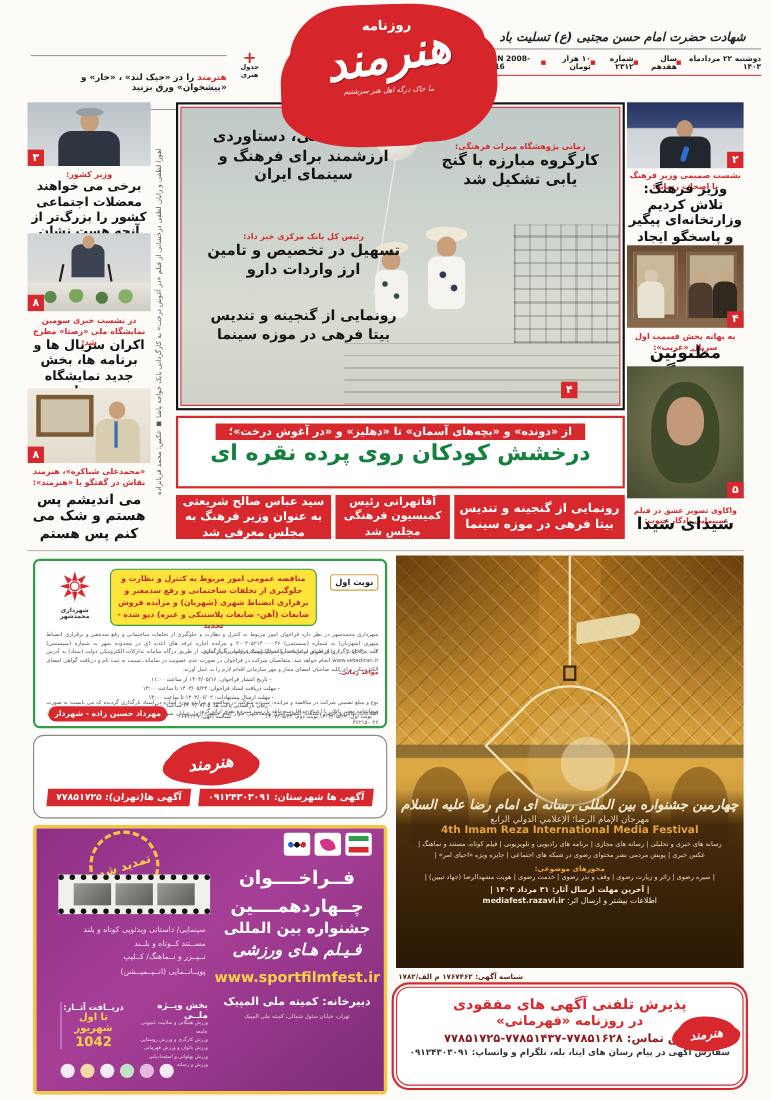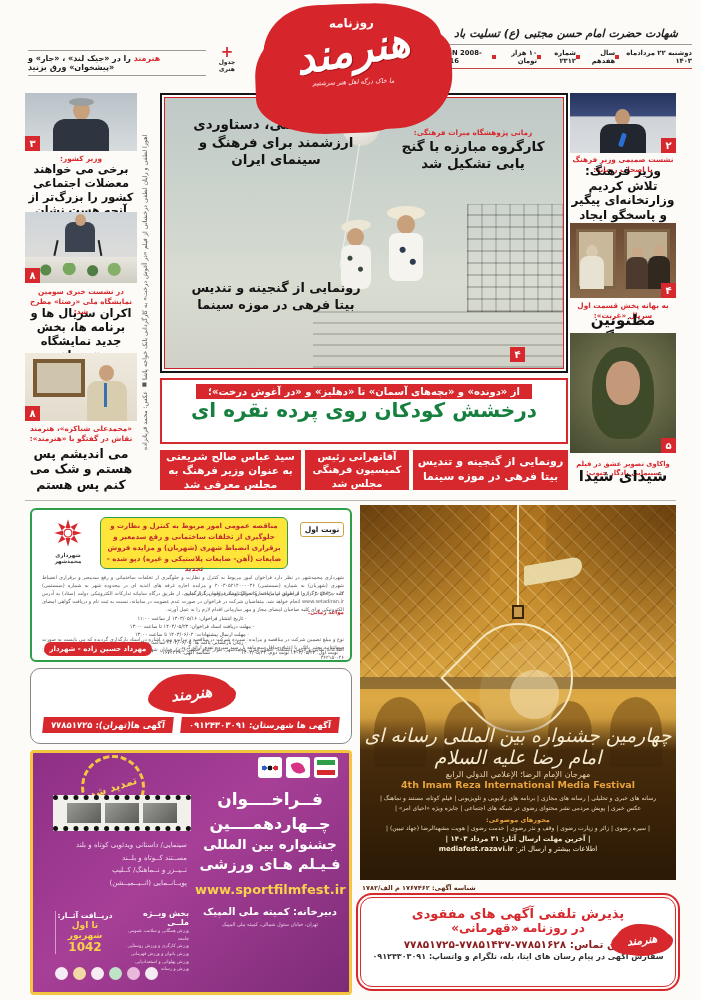--- a/index.html
+++ b/index.html
@@ -10,21 +10,21 @@
   
   .logo-blob { background:#d6252b; border-radius:34% 42% 36% 44% / 46% 34% 48% 36%; transform:rotate(-2deg);
                box-shadow:14px 6px 0 -6px #d6252b, -14px 10px 0 -7px #d6252b, 4px -10px 0 -6px #d6252b, -6px -12px 0 -8px #d6252b; }
   .logo-paper { color:#fff; font-weight:bold; font-size:12px; text-align:center; letter-spacing:1px; }
   .logo-title { color:#fff; font-weight:bold; font-style:italic; font-size:42px; transform:rotate(-8deg); text-align:center; line-height:1; text-shadow:1px 1px 0 #9e1417; }
   .logo-slogan { color:#ffe9e9; font-size:6.5px; font-style:italic; text-align:center; }
   .condolence { font-style:italic; font-weight:bold; font-size:11px; color:#222; text-align:center; }
   .rule { background:#9a9a9a; }
   .dateline { display:flex; align-items:center; justify-content:space-between; font-size:6.8px; color:#1c1c1c; font-weight:bold; }
   .sq { width:4px; height:4px; background:#d7282e; display:inline-block; flex:none; }
-  .promo { font-size:8px; font-weight:bold; color:#1c1c1c; text-align:left; border-top:1px solid #9a9a9a; border-bottom:1px solid #9a9a9a; padding:3px 0; }
+  .promo { font-size:8px; font-weight:bold; color:#1c1c1c; text-align:right; border-top:1px solid #9a9a9a; border-bottom:1px solid #9a9a9a; padding:15px 0; }
   .promo .brand { color:#d7282e; }
   .plus-tag { text-align:center; }
   .plus-tag .plus { color:#d7282e; font-size:15px; font-weight:bold; line-height:.8; }
   .plus-tag .tag { font-size:6px; font-weight:bold; color:#222; }
 
   
   .ph { position:absolute; overflow:hidden; background:#ccc; }
   .badge { position:absolute; width:15px; height:15px; background:#d7282e; color:#fff; font-weight:bold; font-size:10px; display:flex; align-items:center; justify-content:center; }
   .kicker { color:#d7282e; font-weight:bold; font-size:7.3px; text-align:center; line-height:1.35; }
   .title { font-weight:bold; color:#121212; text-align:center; line-height:1.22; }
@@ -163,20 +163,24 @@
         <div class="torso" style="left:8px; top:25px; width:30px; height:44px; background:#f4f2ec; border-radius:8px; background-image:radial-gradient(circle at 30% 30%, #3a4a3a 0 2px, transparent 3px), radial-gradient(circle at 65% 55%, #3a4a3a 0 2px, transparent 3px);"></div>
       </div>
       <div class="abs" style="left:216px; bottom:58px; width:54px; height:104px;">
         <div class="abs" style="left:6px; top:0; width:38px; height:14px; background:#efe8d4; border-radius:50%;"></div>
         <div class="head" style="left:16px; top:9px; width:18px; height:19px;"></div>
         <div class="torso" style="left:8px; top:27px; width:34px; height:48px; background:#f6f4ee; border-radius:8px; background-image:radial-gradient(circle at 40% 35%, #2d3b52 0 2.5px, transparent 3.5px), radial-gradient(circle at 70% 60%, #2d3b52 0 2.5px, transparent 3.5px);"></div>
       </div>
 
       <div class="abs" style="left:18px; top:18px; width:186px;">
         <div class="ov-title" style="font-size:13.5px;">فیلمخانه ملی، دستاوردی ارزشمند برای فرهنگ و سینمای ایران</div>
+      </div>
+      <div class="abs" style="left:18px; top:112px; width:186px;">
+        <div class="kicker">رئیس کل بانک مرکزی خبر داد:</div>
+        <div class="ov-title" style="font-size:13.5px;">تسهیل در تخصیص و تامین ارز واردات دارو</div>
       </div>
       <div class="abs" style="left:26px; top:182px; width:170px;">
         <div class="ov-title" style="font-size:12.8px;">رونمایی از گنجینه و تندیس بیتا فرهی در موزه سینما</div>
       </div>
       <div class="abs" style="left:228px; top:30px; width:160px;">
         <div class="kicker">زمانی پژوهشگاه میراث فرهنگی:</div>
         <div class="ov-title" style="font-size:13.5px;">کارگروه مبارزه با گنج یابی تشکیل شد</div>
       </div>
       <div class="badge" style="right:38px; bottom:6px;">۴</div>
     </div>
@@ -286,21 +290,21 @@
     <div class="abs strip" style="left:20px; top:42px; width:138px; height:36px;">
       <div class="cell"></div>
       <div class="cell"></div>
       <div class="cell"></div>
     </div>
 
     <div class="abs" style="left:162px; top:34px; width:150px;">
       <div class="sport-line" style="font-size:17px;">فــراخــــوان</div>
       <div class="sport-line" style="font-size:16px;">چــهاردهمــــین</div>
       <div class="sport-line" style="font-size:13.5px;">جشنواره بین المللی</div>
-      <div class="sport-line" style="font-size:14.5px;">فـیـلم هـای ورزشی</div>
+      <div class="sport-line" style="font-size:14.5px;font-style:italic;">فـیـلم هـای ورزشی</div>
     </div>
     <div class="abs" style="left:162px; top:129px; width:150px; text-align:center; direction:ltr; color:#f8d24a; font-weight:bold; font-size:13px;">www.sportfilmfest.ir</div>
     <div class="abs" style="left:162px; top:153px; width:150px; text-align:center; color:#fff; font-weight:bold; font-size:10px;">دبیرخانه: کمیته ملی المپیک</div>
     <div class="abs" style="left:162px; top:168px; width:150px; text-align:center; color:#e7c9e2; font-size:5px;">تهران، خیابان سئول شمالی، کمیته ملی المپیک</div>
 
     <div class="abs" style="left:22px; top:86px; width:132px; color:#f0d9ec; font-size:7px; line-height:1.8; text-align:right;">
       <div>سینمایی/ داستانی ویدئویی کوتاه و بلند</div>
       <div>مســتند کــوتاه و بلــند</div>
       <div>تــیــزر و نــماهنگ/ کــلیپ</div>
       <div>پویــانــمایی (انــیــمیــشن)</div>
@@ -338,21 +342,21 @@
     <div class="arch" style="left:14px; top:192px; width:52px; height:70px;"></div>
     <div class="arch" style="left:84px; top:196px; width:44px; height:66px;"></div>
     <div class="arch" style="right:84px; top:196px; width:44px; height:66px;"></div>
     <div class="arch" style="right:14px; top:192px; width:52px; height:70px;"></div>
     <div class="abs" style="left:50%; top:0; width:2px; height:112px; background:#f5e7c0; transform:translateX(-50%);"></div>
     <div class="abs" style="left:calc(50% + 6px); top:56px; width:58px; height:20px; background:#ecddac; transform:skewY(-10deg); border-radius:2px 10px 10px 2px; opacity:.92;"></div>
     <div class="abs" style="left:calc(50% - 6px); top:100px; width:12px; height:14px; border:2px solid #3c2406; background:#c79b4a;"></div>
     <div class="abs drop" style="left:calc(50% - 55px); top:118px; width:110px; height:110px;"></div>
 
     <div class="mosque-band" style="height:162px; padding-top:6px;">
-      <div style="font-style:italic; font-weight:normal; font-size:19px; color:#f7ecd2;">چهارمین جشنواره بین المللی رسانه ای امام رضا علیه السلام</div>
+      <div style="font-style:italic; font-weight:bold; font-size:12px; color:#f7ecd2;">چهارمین جشنواره بین المللی رسانه ای امام رضا علیه السلام</div>
       <div style="font-size:8px; color:#e8d5ae; margin-top:2px;">مهرجان الإمام الرضا؛ الإعلامي الدولي الرابع</div>
       <div style="font-size:9.5px; font-weight:bold; color:#e8a33d; direction:ltr;">4th Imam Reza International Media Festival</div>
       <div style="font-size:6px; color:#ead9b8; width:88%; margin:3px auto 0; line-height:1.7;">رسانه های خبری و تحلیلی | رسانه های مجازی | برنامه های رادیویی و تلویزیونی | فیلم کوتاه، مستند و نماهنگ | عکس خبری | پویش مردمی نشر محتوای رضوی در شبکه های اجتماعی | جایزه ویژه «احیای امر» |</div>
       <div style="font-size:6.5px; font-weight:bold; color:#e8a33d; margin-top:3px;">محورهای موضوعی:</div>
       <div style="font-size:6px; color:#ead9b8;">| سیره رضوی | زائر و زیارت رضوی | وقف و نذر رضوی | خدمت رضوی | هویت مشهدالرضا (جهاد تبیین) |</div>
       <div style="font-size:7px; font-weight:bold; color:#f7ecd2; margin-top:4px;">| آخرین مهلت ارسال آثار: ۳۱ مرداد ۱۴۰۳ |</div>
       <div style="font-size:7px; color:#f7ecd2; margin-top:2px;">
         <span>اطلاعات بیشتر و ارسال اثر:</span>
         <span style="font-weight:bold; direction:ltr; display:inline-block;">mediafest.razavi.ir</span>
       </div>

